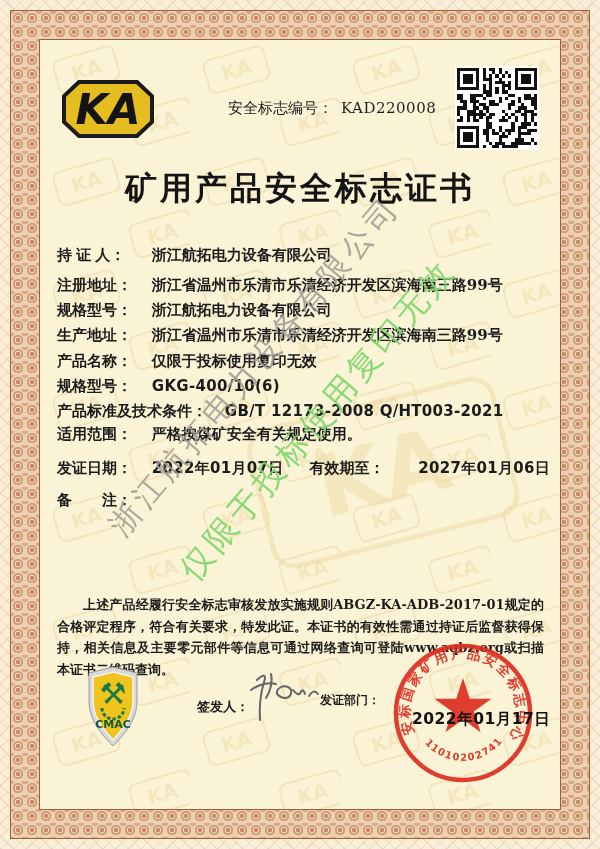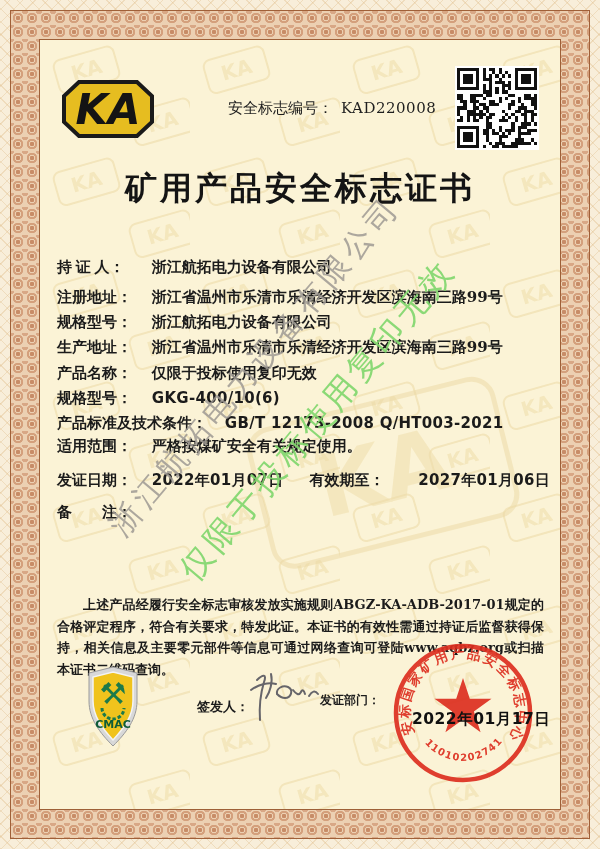--- a/index.html
+++ b/index.html
@@ -30,21 +30,21 @@
   .ka-logo{position:absolute;left:62px;top:80px;width:92px;height:58px;}
   .cert-no{position:absolute;left:228px;top:99px;font-family:"DejaVu Serif",serif;
     font-size:15px;color:#1e1e1e;white-space:nowrap;}
   .cert-no .num{margin-left:8px;letter-spacing:.5px;}
   .qr{position:absolute;left:455px;top:66px;width:84px;height:84px;background:#fff;padding:2px;box-sizing:border-box;}
   .title{position:absolute;left:0;right:0;top:167px;text-align:center;
     font-size:32px;font-weight:900;letter-spacing:3px;color:#141414;
     font-family:"DejaVu Serif",serif;}
   
   .row{position:absolute;left:57px;right:50px;height:22px;font-size:15px;color:#1b1b1b;white-space:nowrap;}
-  .flabel{display:inline-block;width:90px;font-weight:700;font-family:Liberation Serif, serif;margin-top:12px;}
+  .flabel{display:inline-block;width:90px;font-weight:700;font-family:Liberation Sans, sans-serif;}
   .flabel.wide{width:auto;margin-right:13px;}
   .fvalue{font-weight:700;font-family:"DejaVu Serif",serif;}
   .fvalue.latin{font-family:"DejaVu Sans",sans-serif;letter-spacing:.3px;}
   .r0{top:246px}.r1{top:276px}.r2{top:301px}.r3{top:326px}.r4{top:352px}
   .r5{top:377px}.r6{top:402px}.r7{top:425px}.r8{top:459px}.r9{top:491px}
   .mid-label{display:inline-block;width:104px;font-weight:700;margin-left:0;}
   .v1{display:inline-block;width:153px;}
   
   .statement{position:absolute;left:57px;top:594px;width:487px;
     font-family:"DejaVu Serif",serif;font-weight:700;font-size:13px;

